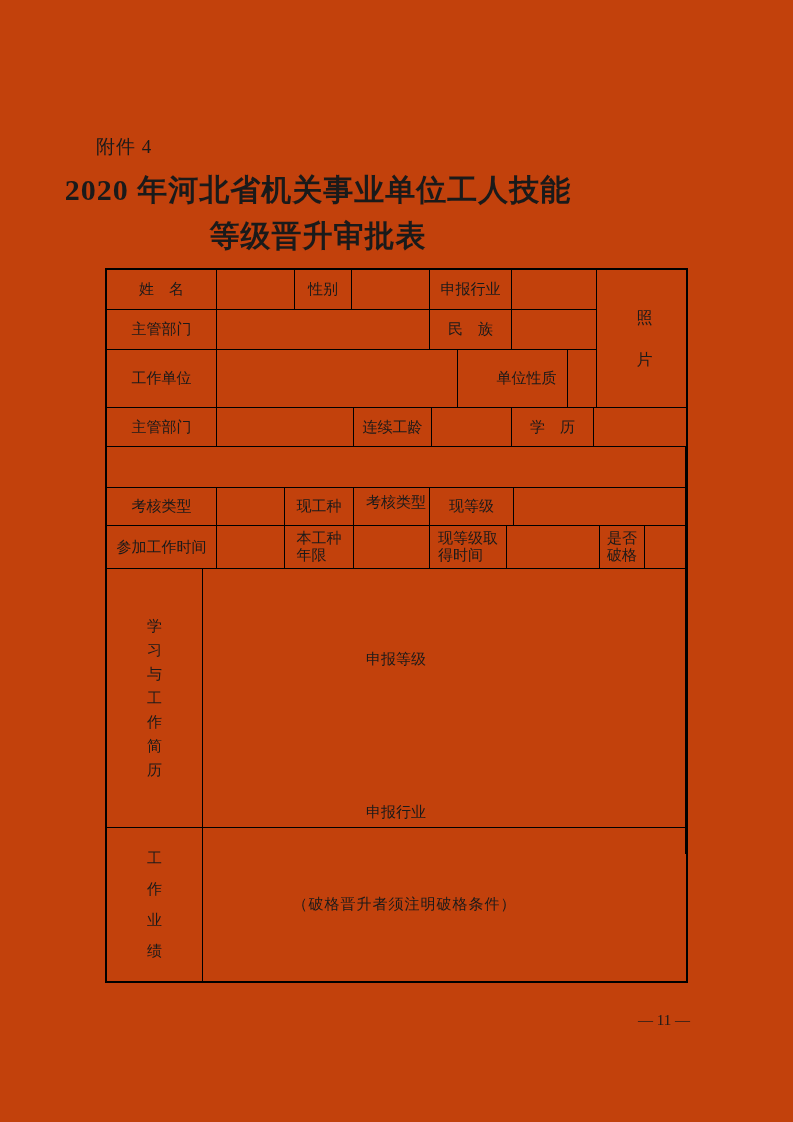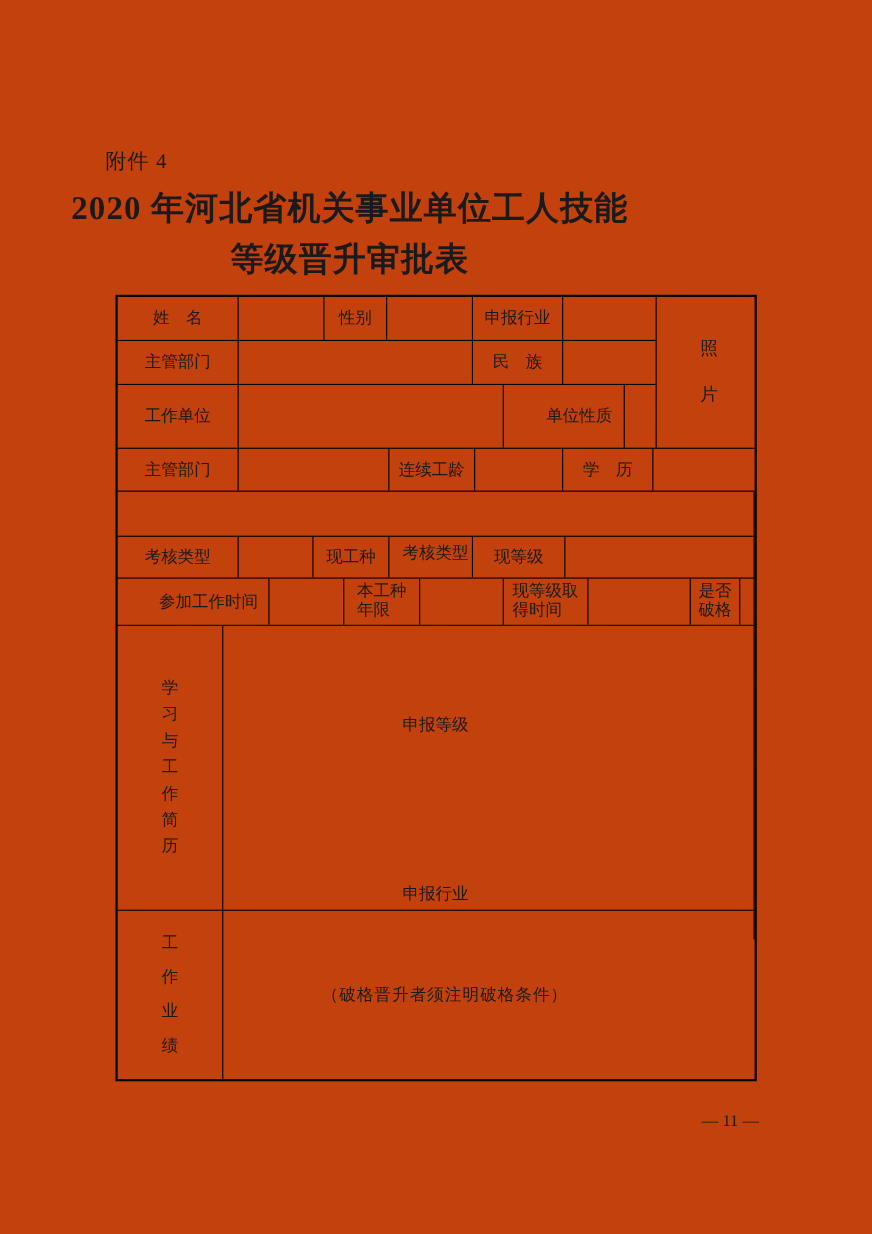--- a/index.html
+++ b/index.html
@@ -35,21 +35,21 @@
     flex:0 0 96px; border-left:1px solid #000; display:flex;
     flex-direction:column; align-items:center; justify-content:center;
     font-size:16px;
   }
   .vert { display:flex; flex-direction:column; align-items:center; justify-content:center; }
   .vert div { line-height:16px; }
   .gap26 { gap:26px; }
   .gap8  { gap:8px; }
   .gap15 { gap:15px; }
   .h40 { height:40px; } .h57 { height:57px; } .h39 { height:39px; }
-  .h41 { height:41px;flex-direction:column; } .h38 { height:38px; } .h43 { height:43px;padding-left:28px; }
+  .h41 { height:41px;flex-direction:column; } .h38 { height:38px; } .h43 { height:43px; }
   .h259 { height:259px; } .h153 { height:153px; }
   .note-cell { position:relative; }
   .note-text { position:relative; left:-40px; font-size:15px; letter-spacing:1px; }
   .page-number { position:absolute; top:1012px; right:103px; font-size:15px; }
   
   .w110{flex:0 0 110px;} .w96{flex:0 0 96px;} .w213{flex:0 0 213px;}
   .w137{flex:0 0 137px;} .w78{flex:0 0 78px;} .w80{flex:0 0 80px;}
   .w82{flex:0 0 82px;}  .w57{flex:0 0 57px;} .w68{flex:0 0 68px;}
   .w69{flex:0 0 69px;}  .w76{flex:0 0 76px;} .w84{flex:0 0 84px;}
   .w77{flex:0 0 77px;}  .w93{flex:0 0 93px;} .w45{flex:0 0 45px;}

